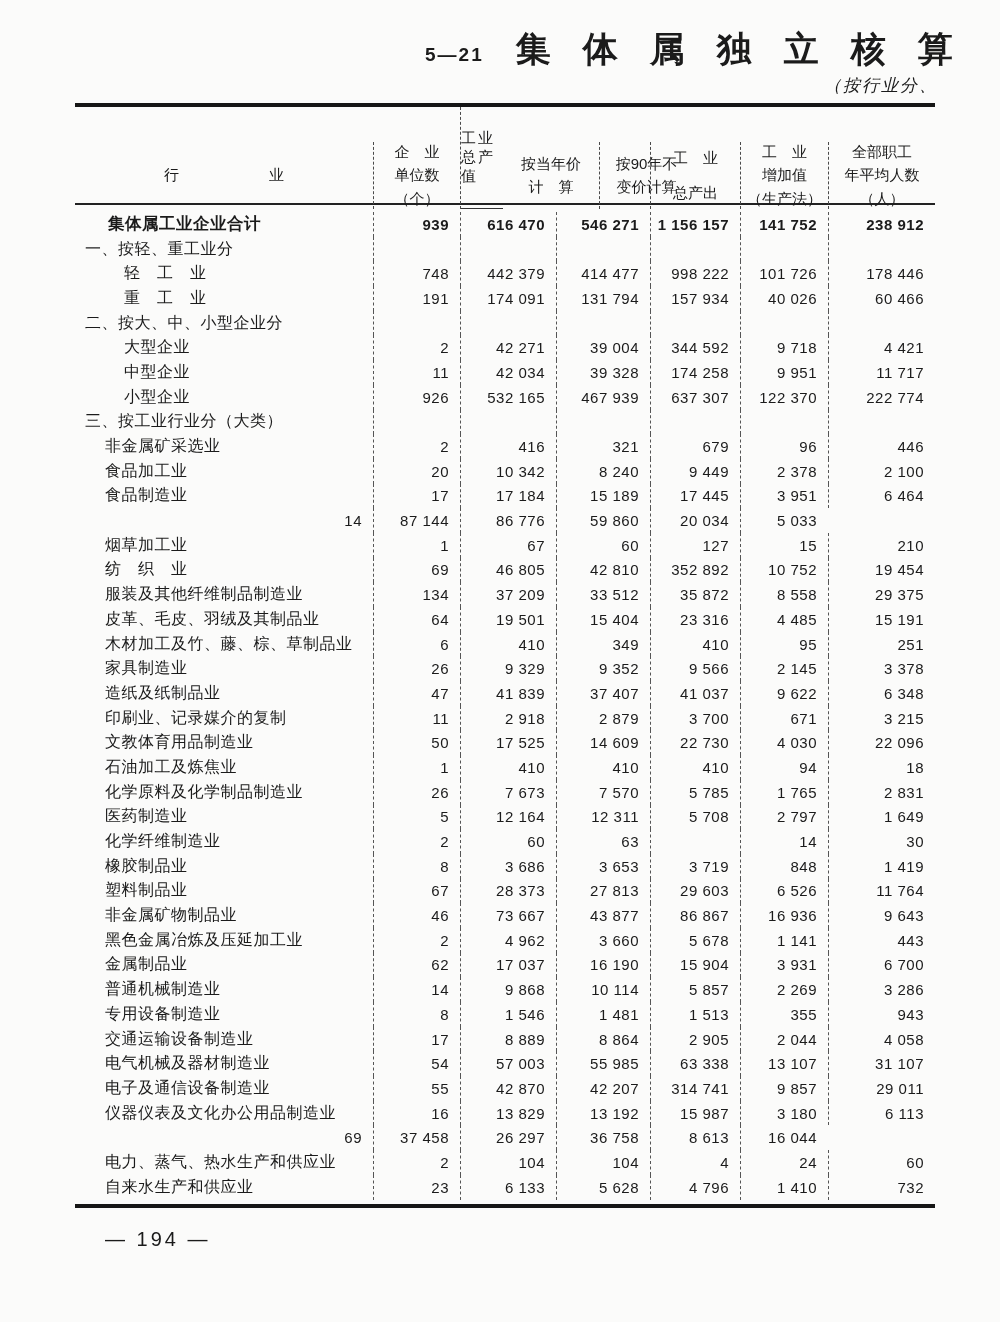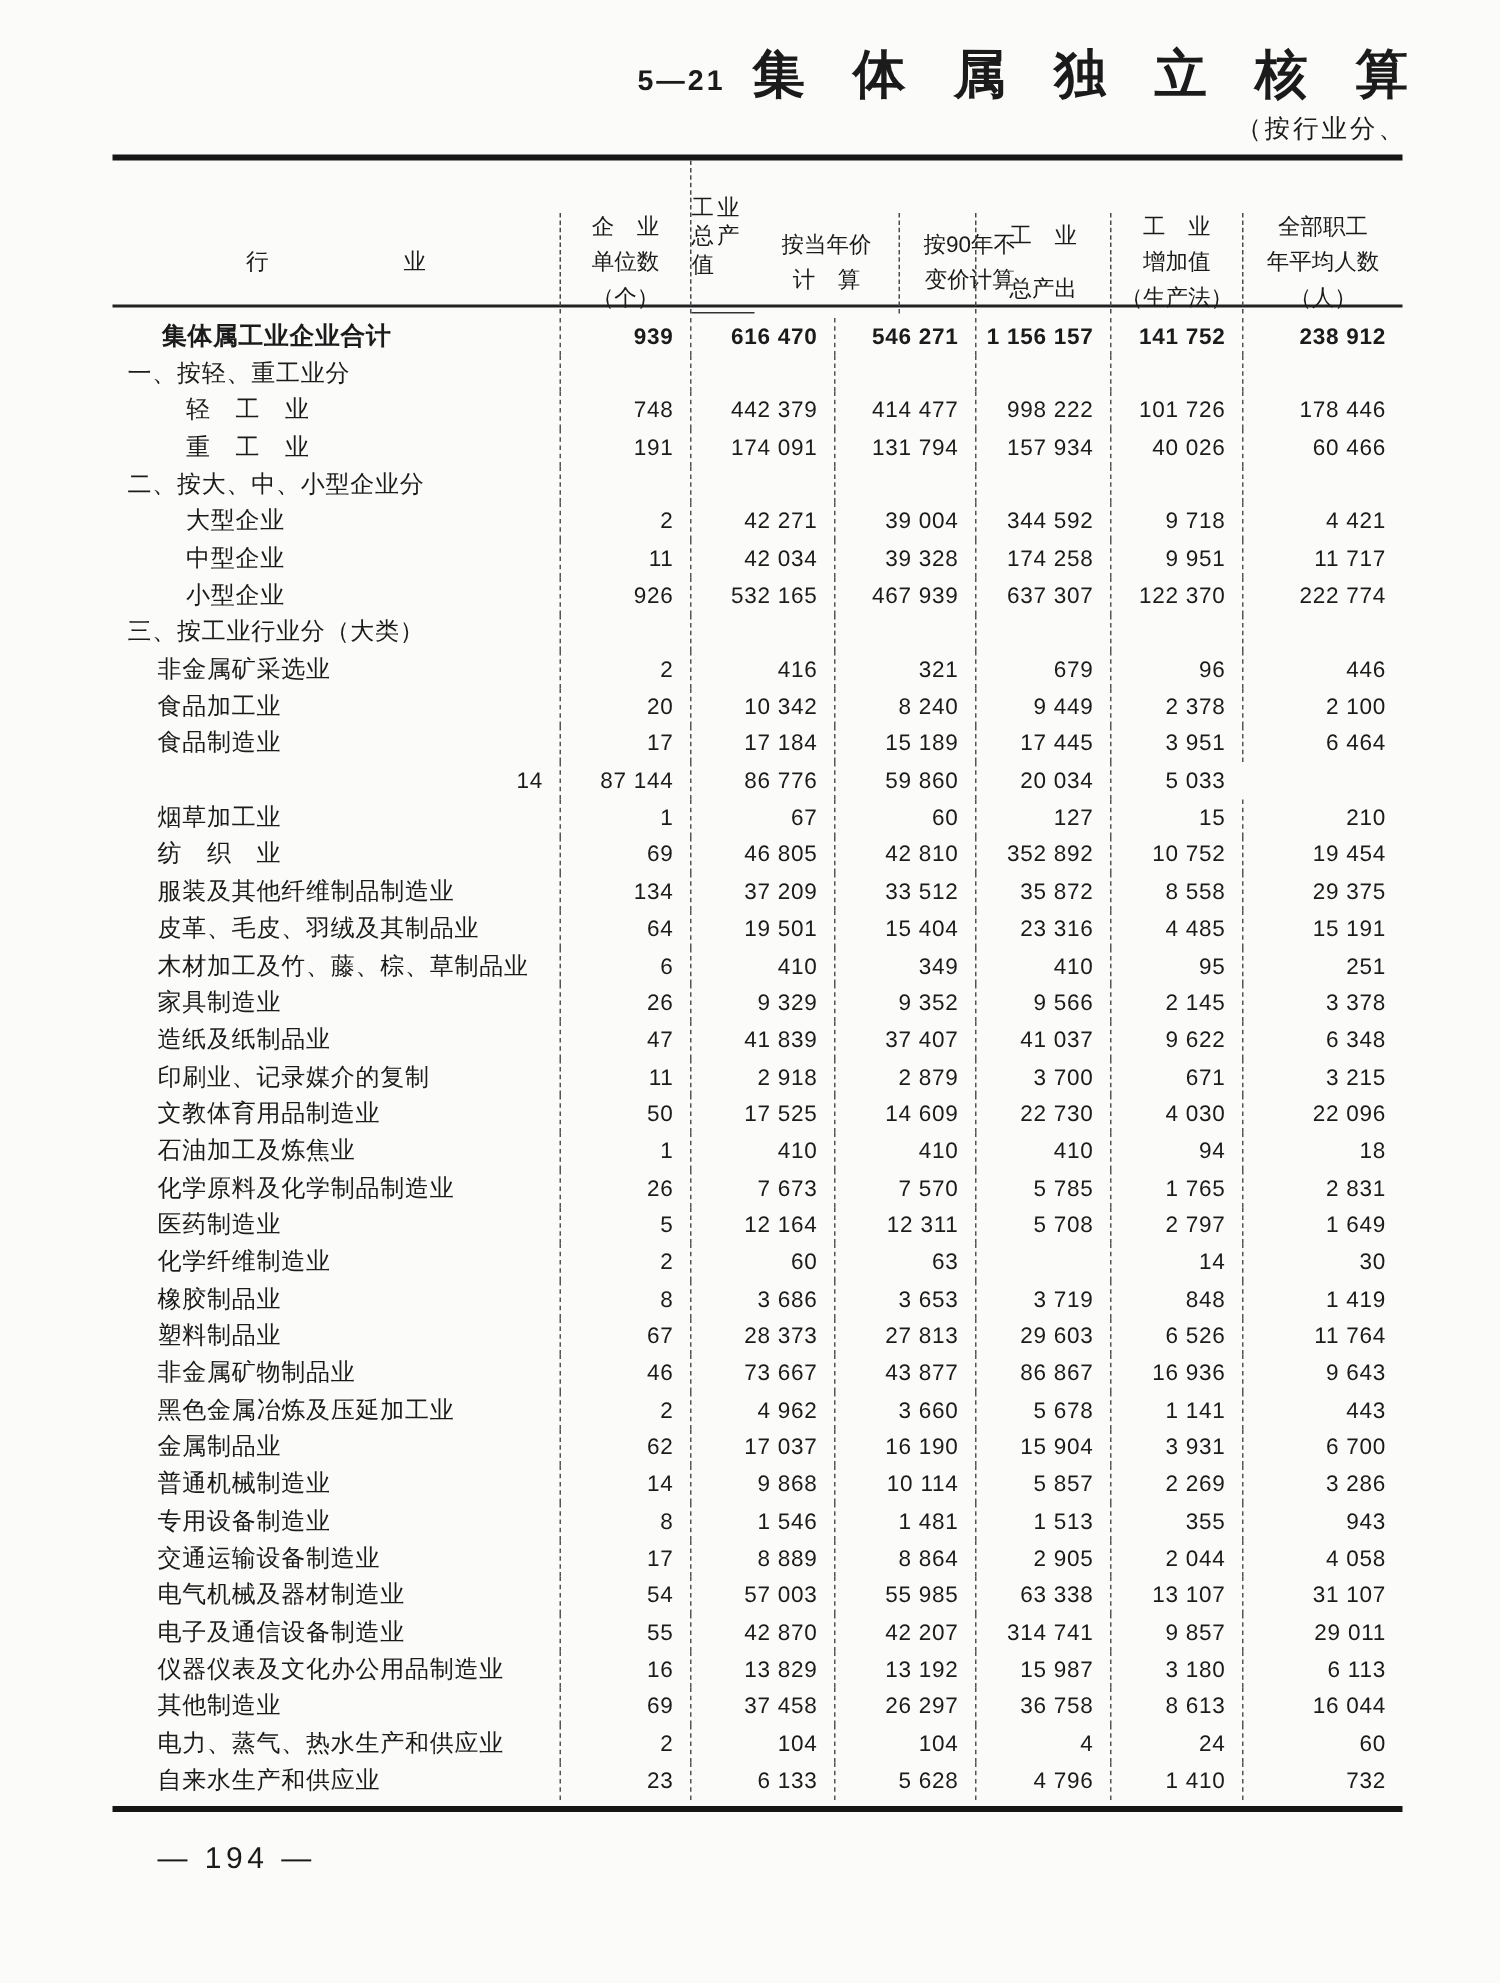--- a/index.html
+++ b/index.html
@@ -13,29 +13,29 @@
   }
   
   .title-row{
     position:absolute;left:425px;top:26px;
     display:flex;align-items:center;
     white-space:nowrap;
   }
   .table-number{
     font-size:19px;font-weight:bold;
     letter-spacing:2px;
-    margin-right:18px;margin-top:10px;
+    margin-right:32px;margin-top:10px;
   }
   .page-title{
     font-size:35px;font-weight:bold;
     letter-spacing:32px;
   }
   .page-subtitle{
     position:absolute;right:62px;top:74px;
-    font-size:17px;letter-spacing:2px;
+    font-size:17px;letter-spacing:2px;font-style:italic;
   }
   
   .stats-table{
     position:absolute;left:75px;top:103px;
     width:860px;
     border-top:4px solid #161616;
     border-bottom:4px solid #161616;
   }
   .thead{
     display:grid;
@@ -482,21 +482,20 @@
       <div class="trow row-item">
     <div class="cell label">仪器仪表及文化办公用品制造业</div>
     <div class="cell val">16</div>
     <div class="cell val">13 829</div>
     <div class="cell val">13 192</div>
     <div class="cell val">15 987</div>
     <div class="cell val">3 180</div>
     <div class="cell val">6 113</div>
   </div>
       <div class="trow row-item">
-    <div class="cell label">其他制造业</div>
     <div class="cell val">69</div>
     <div class="cell val">37 458</div>
     <div class="cell val">26 297</div>
     <div class="cell val">36 758</div>
     <div class="cell val">8 613</div>
     <div class="cell val">16 044</div>
   </div>
       <div class="trow row-item">
     <div class="cell label">电力、蒸气、热水生产和供应业</div>
     <div class="cell val">2</div>

